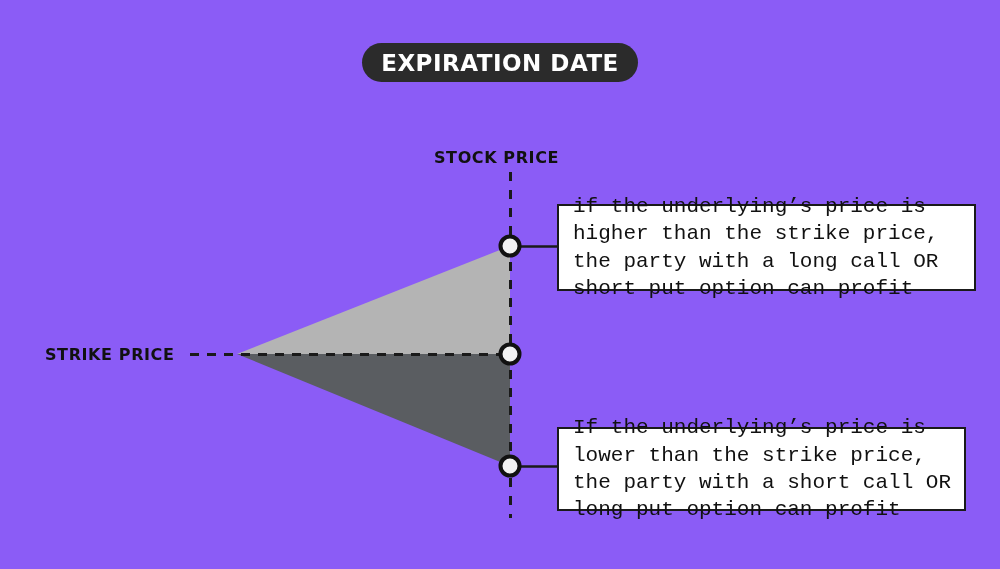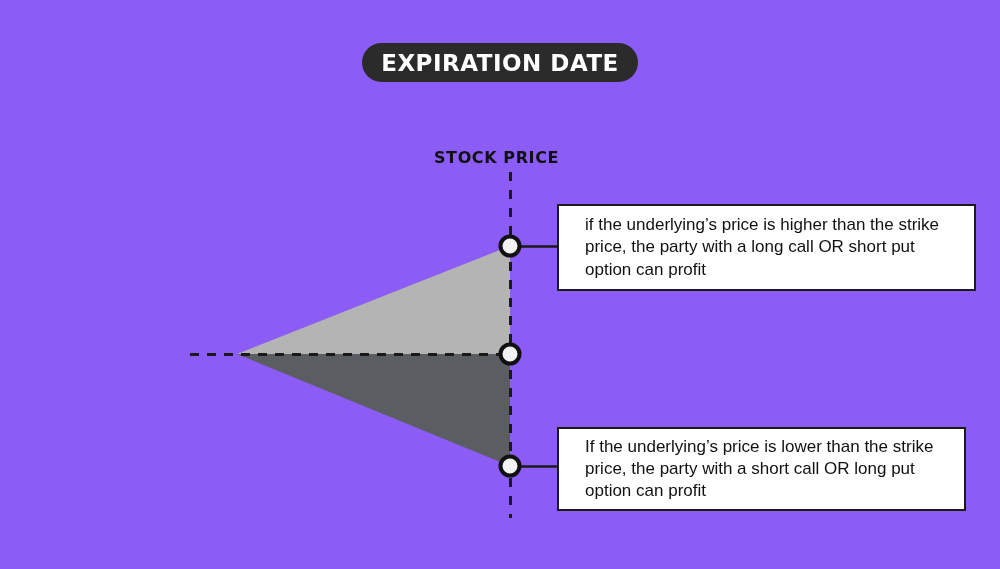--- a/index.html
+++ b/index.html
@@ -71,23 +71,23 @@
     position: absolute;
     box-sizing: border-box;
     border: 2px solid #1a1a1a;
     background: #ffffff;
     padding: 8px 12px 8px 14px;
     display: flex;
     flex-direction: column;
     justify-content: center;
   }
   .callout p {
-    margin: 12px;
-    font-family: Liberation Sans, sans-serif;
-    font-size: 17px;
+    margin: 0;
+    font-family: Liberation Mono, monospace;
+    font-size: 21px;
     line-height: 1.30;
     color: #111111;
     font-weight: 500;
   }
   #callout-top {
     left: 557px;
     top: 204px;
     width: 419px;
     height: 87px;
   }
@@ -101,20 +101,21 @@
 </head>
 <body>
 
 <div id="canvas">
 
   <div class="title-pill">
     <span>EXPIRATION DATE</span>
   </div>
 
   <div class="axis-label" id="stock-price-label">STOCK PRICE</div>
+  <div class="axis-label" id="strike-price-label">STRIKE PRICE</div>
 
   <svg id="diagram" width="1000" height="569">
 
     <polygon points="237,354 510,246 510,354" fill="#b4b4b4"></polygon>
 
     <polygon points="237,354 510,354 510,466" fill="#5a5d61"></polygon>
 
     <line x1="190" y1="354.5" x2="510" y2="354.5" stroke="#1a1a1a" stroke-width="3" stroke-dasharray="9 8"></line>
 
     <line x1="510.5" y1="172" x2="510.5" y2="518" stroke="#1a1a1a" stroke-width="3" stroke-dasharray="9 9"></line>

